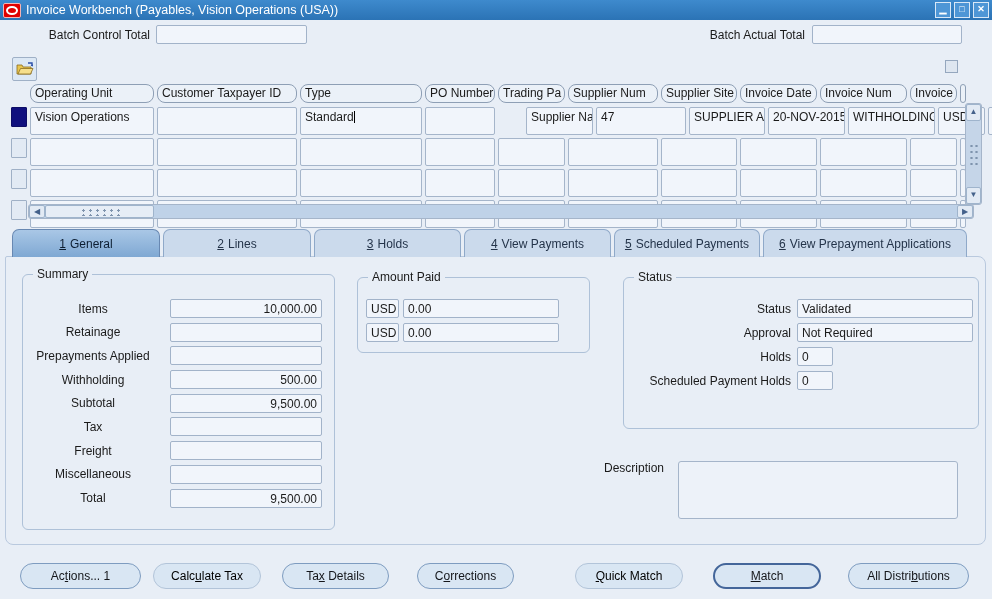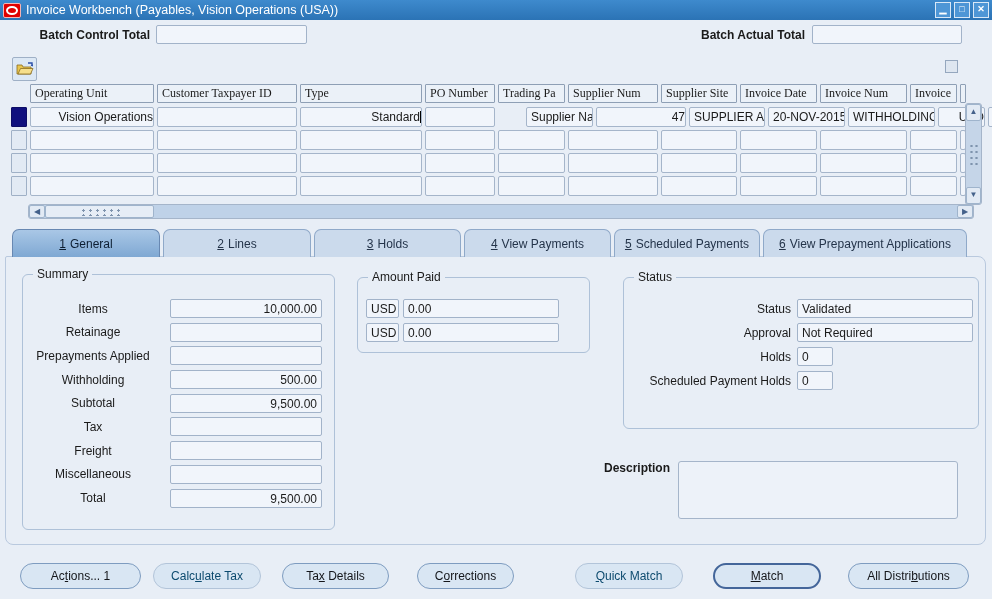--- a/index.html
+++ b/index.html
@@ -11,42 +11,42 @@
     background:linear-gradient(#3E8ACD,#2B73B5);display:flex;align-items:center;color:#fff;}
   .oracle-logo{width:16px;height:13px;margin:0 5px 0 3px;background:#E00000;border:1px solid #F4B4B4;
     border-radius:2px;display:flex;align-items:center;justify-content:center;}
   .oracle-logo i{display:block;width:8px;height:5px;border:2px solid #fff;border-radius:50%;}
   .title-text{font-size:12.5px;white-space:nowrap;}
   .win-controls{margin-left:auto;display:flex;gap:3px;margin-right:3px;}
   .win-btn{width:14px;height:14px;background:#4E96D6;border:1px solid #D9E8F7;color:#fff;
     font-size:9px;line-height:12px;text-align:center;font-weight:bold;cursor:default;}
 
   
-  .flabel{position:absolute;height:18px;line-height:18px;white-space:nowrap;font-weight:bold;}
+  .flabel{position:absolute;height:18px;line-height:18px;white-space:nowrap;}
   .lbl-r{text-align:right;}
   .ffield{background:#F1F5FB;border:1px solid #A2B3C9;border-radius:2px;height:19px;line-height:18px;
     padding:0 4px;overflow:hidden;white-space:nowrap;box-sizing:border-box;}
   #batch-control-field{position:absolute;left:156px;top:25px;width:151px;}
   #batch-actual-field{position:absolute;left:812px;top:25px;width:150px;}
 
   
   .folder-btn{position:absolute;left:12px;top:57px;width:23px;height:22px;background:#DCE8F5;
     border:1px solid #9FB0C6;border-radius:2px;display:flex;align-items:center;justify-content:center;}
   .mini-checkbox{position:absolute;left:945px;top:60px;width:11px;height:11px;background:#DEE6F0;
     border:1px solid #95A7BE;}
 
   
   .grid{position:absolute;left:11px;top:84px;}
   .grow{display:flex;margin-bottom:3px;}
   .grow.header{margin-bottom:4px;}
   .gspacer{width:16px;margin-right:3px;}
   .hcell{background:#EBF1F8;border:1px solid #8E9FB5;height:19px;line-height:17px;padding-left:4px;
-    overflow:hidden;white-space:nowrap;box-sizing:border-box;margin-right:3px;border-radius:1px;font-family:Liberation Serif, serif;}
-  .gcell{background:#F1F5FB;border:1px solid #A5B5CA;height:20px;line-height:18px;padding-left:4px;
-    overflow:hidden;white-space:nowrap;box-sizing:border-box;margin-right:3px;border-radius:2px;text-align:right;}
+    overflow:hidden;white-space:nowrap;box-sizing:border-box;margin-right:3px;border-radius:8px;}
+  .gcell{background:#F1F5FB;border:1px solid #A5B5CA;height:28px;line-height:18px;padding-left:4px;
+    overflow:hidden;white-space:nowrap;box-sizing:border-box;margin-right:3px;border-radius:2px;}
   .rsel{width:16px;height:20px;background:#E2EAF4;border:1px solid #9FB0C6;box-sizing:border-box;
     margin-right:3px;border-radius:1px;}
   .rsel.selected{background:#10107E;border-color:#0D0D66;}
   .caret{display:inline-block;width:1px;height:12px;background:#000;vertical-align:-2px;}
 
   
   .vscroll{position:absolute;left:965px;top:103px;width:17px;height:102px;background:#C5D5E8;
     border:1px solid #A5B5CA;border-radius:3px;box-sizing:border-box;display:flex;flex-direction:column;}
   .vs-btn{height:15px;background:#E2EAF4;border:1px solid #9FB4CC;text-align:center;font-size:8px;
     line-height:13px;color:#44618A;border-radius:2px;}
@@ -93,21 +93,21 @@
 
   
   #description-label{left:604px;top:459px;}
   .desc-box{position:absolute;left:678px;top:461px;width:280px;height:58px;background:#EDF2F9;
     border:1px solid #A5B5CA;border-radius:3px;box-sizing:border-box;}
 
   
   .fbtn{position:absolute;top:563px;height:26px;background:#D9E6F3;border:1px solid #7E9CC0;
     border-radius:13px;text-align:center;line-height:24px;color:#14161a;box-sizing:border-box;
     white-space:nowrap;cursor:default;}
-  .fbtn.disabled{color:#0c4a6e;border-color:#B2C4D9;}
+  .fbtn.disabled{color:#000000;border-color:#B2C4D9;}
   .fbtn.default{border:2px solid #44669A;line-height:22px;}
   .mn{text-decoration:underline;}
   .bp-0{left:20px;width:121px}.bp-1{left:153px;width:108px}.bp-2{left:282px;width:107px}
   .bp-3{left:417px;width:97px}.bp-4{left:575px;width:108px}.bp-5{left:713px;width:108px}
   .bp-6{left:848px;width:121px}
 </style>
 </head>
 <body>
 
 <div id="app">

